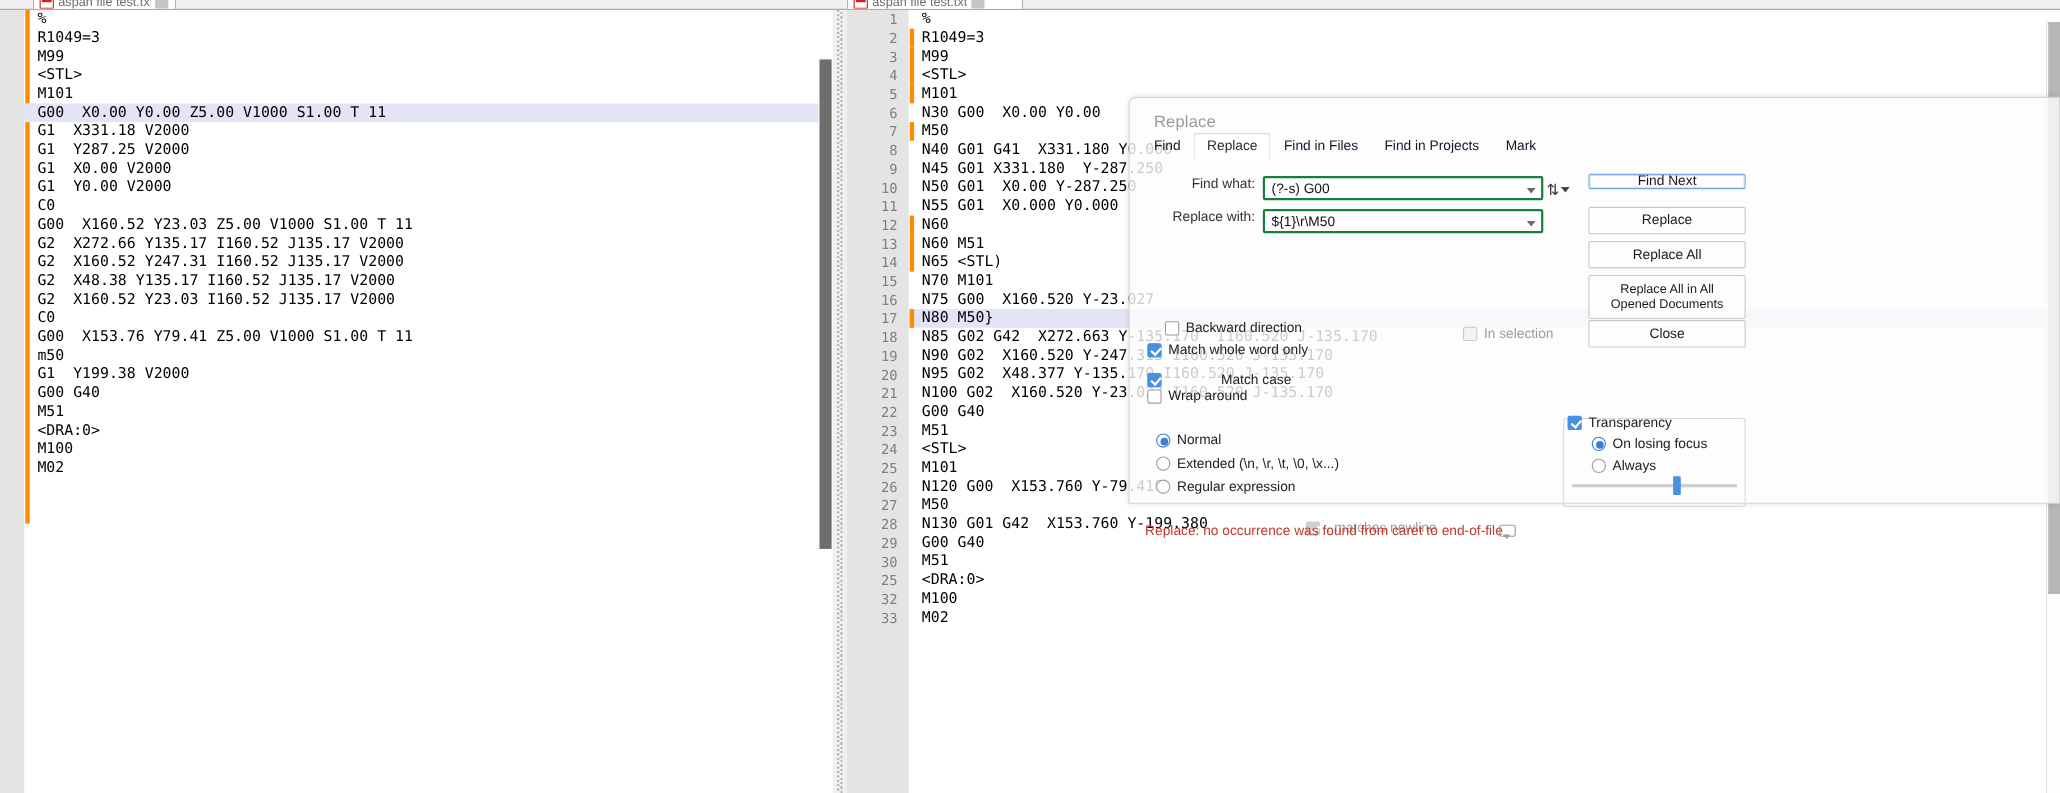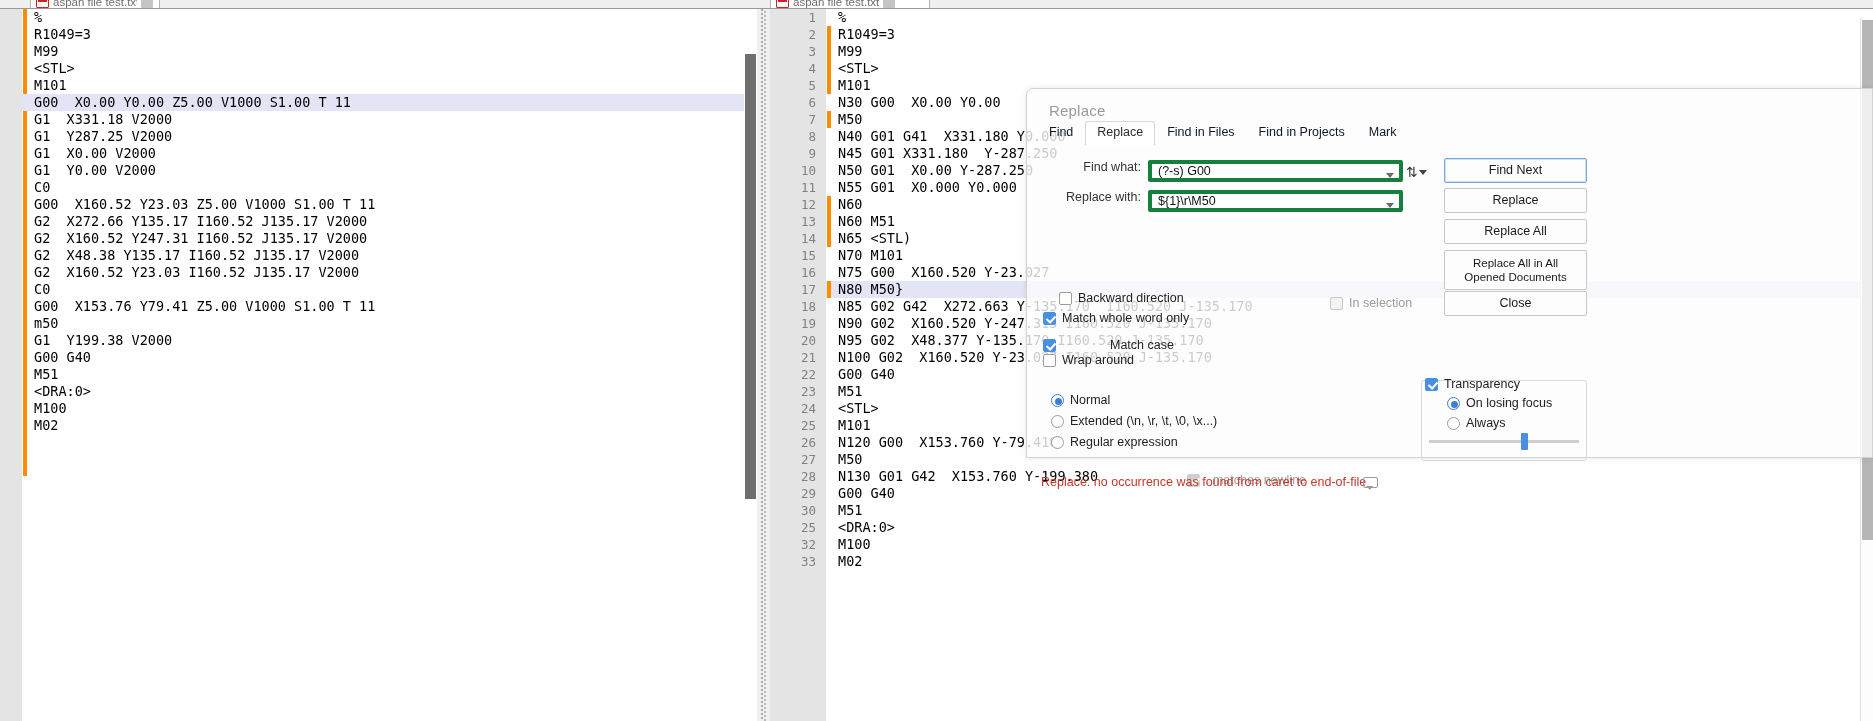--- a/index.html
+++ b/index.html
@@ -115,21 +115,21 @@
     background:rgba(255,255,255,0.92);
     border-color:#d7d7d7; border-radius:3px 3px 0 0;
     color:#2b2b2b; padding-bottom:6px; margin-bottom:-2px;
   }
   .dlg-body { position:absolute; left:0; right:0; top:53px; bottom:0; }
 
   .field-row { position:absolute; display:flex; align-items:flex-start; }
   .field-label { font-size:12.5px; color:#333; width:92px; text-align:right; margin-right:7px; white-space:nowrap;}
   .combo {
     position:relative; height:22px; background:#fff;
-    border:4px solid #15803d; border-radius:2px;
+    border:2px solid #15803d; border-radius:2px;
     display:flex; align-items:center; padding:0 20px 0 6px;
     font-size:12.5px; color:#111;
   }
   .combo .caret {
     position:absolute; right:5px; top:9px;
     width:0; height:0; border-left:4px solid transparent;
     border-right:4px solid transparent; border-top:5px solid #6a6a6a;
   }
   .swapbox {
     position:absolute; left:1404px; top:163px;
@@ -311,21 +311,21 @@
           <span>${1}\r\M50</span>
           <span class="caret"></span>
         </span>
       </div>
 
       <div class="swapbox" style="left:379px; top:18px;">
         <span class="swap-arrows">⇅</span>
         <span class="swap-caret"></span>
       </div>
 
-      <div class="btn primary" style="left:417px; top:16px; width:143px; height:25px;">Find Next</div>
+      <div class="btn primary" style="left:417px; top:16px; width:143px; height:14px;">Find Next</div>
       <div class="btn" style="left:417px; top:46px; width:143px; height:25px;">Replace</div>
       <div class="btn" style="left:417px; top:77px; width:143px; height:25px;">Replace All</div>
       <div class="btn" style="left:417px; top:108px; width:143px; height:40px; padding:0 6px; font-size:11.5px;">Replace All in All Opened Documents</div>
       <div class="btn" style="left:417px; top:149px; width:143px; height:25px;">Close</div>
 
       <div class="chk disabled" style="left:303px; top:116px;">
         <span class="chkbox disabled"></span>
         <span>In selection</span>
       </div>
 

